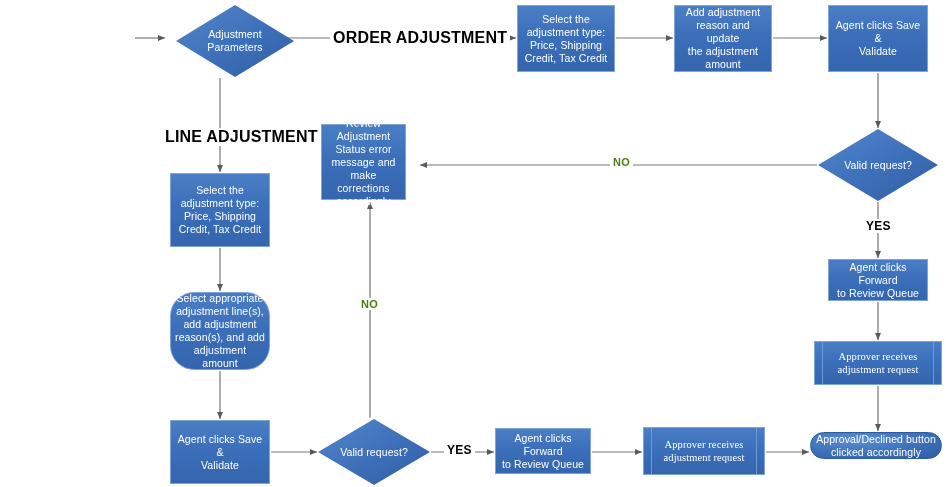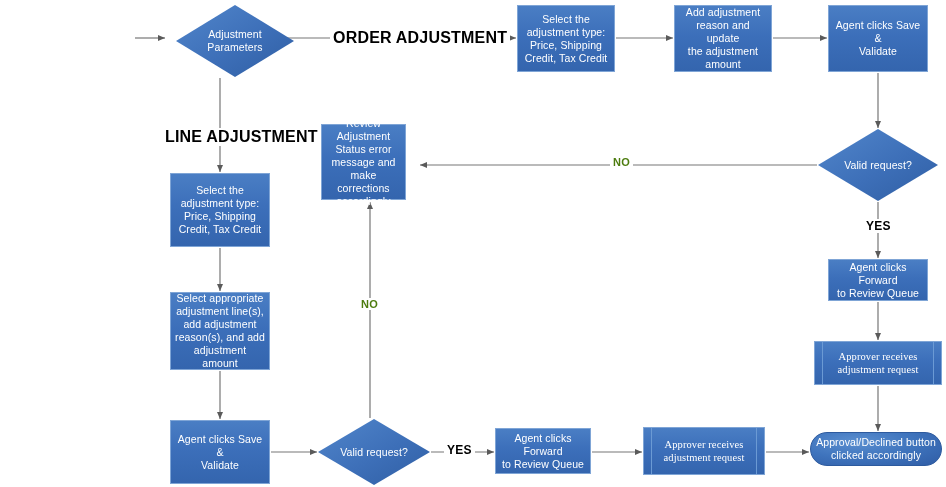--- a/index.html
+++ b/index.html
@@ -226,21 +226,21 @@
 adjustment request</span>
   </div>
 
   <div class="node shape-rect" style="left:170px; top:173px; width:100px; height:74px;">
     <span class="node-text">Select the
 adjustment type:
 Price, Shipping
 Credit, Tax Credit</span>
   </div>
 
-  <div class="node shape-rect" style="left:170px; top:292px; width:100px; height:78px;">
+  <div class="node shape-rect" style="left:170px; top:292px; width:100px; height:78px;border-radius:24px;">
     <span class="node-text">Select appropriate
 adjustment line(s),
 add adjustment
 reason(s), and add
 adjustment amount</span>
   </div>
 
   <div class="node shape-rect" style="left:170px; top:420px; width:100px; height:64px;">
     <span class="node-text">Agent clicks Save &amp;
 Validate</span>
@@ -263,21 +263,21 @@
   <div class="node shape-rect" style="left:495px; top:428px; width:96px; height:46px;">
     <span class="node-text">Agent clicks Forward
 to Review Queue</span>
   </div>
 
   <div class="node shape-predef" style="left:643px; top:427px; width:122px; height:48px; display:flex; align-items:center; justify-content:center;">
     <span class="node-text">Approver receives
 adjustment request</span>
   </div>
 
-  <div class="node shape-pill" style="left:810px; top:432px; width:132px; height:34px;">
+  <div class="node shape-pill" style="left:810px; top:432px; width:132px; height:27px;">
     <span class="node-text">Approval/Declined button
 clicked accordingly</span>
   </div>
 
   <div class="edge-label big" style="left:330px; top:29px;">ORDER ADJUSTMENT</div>
 
   <div class="edge-label big" style="left:162px; top:128px;">LINE ADJUSTMENT</div>
 
   <div class="edge-label yesno" style="left:610px; top:156px;">NO</div>
 

